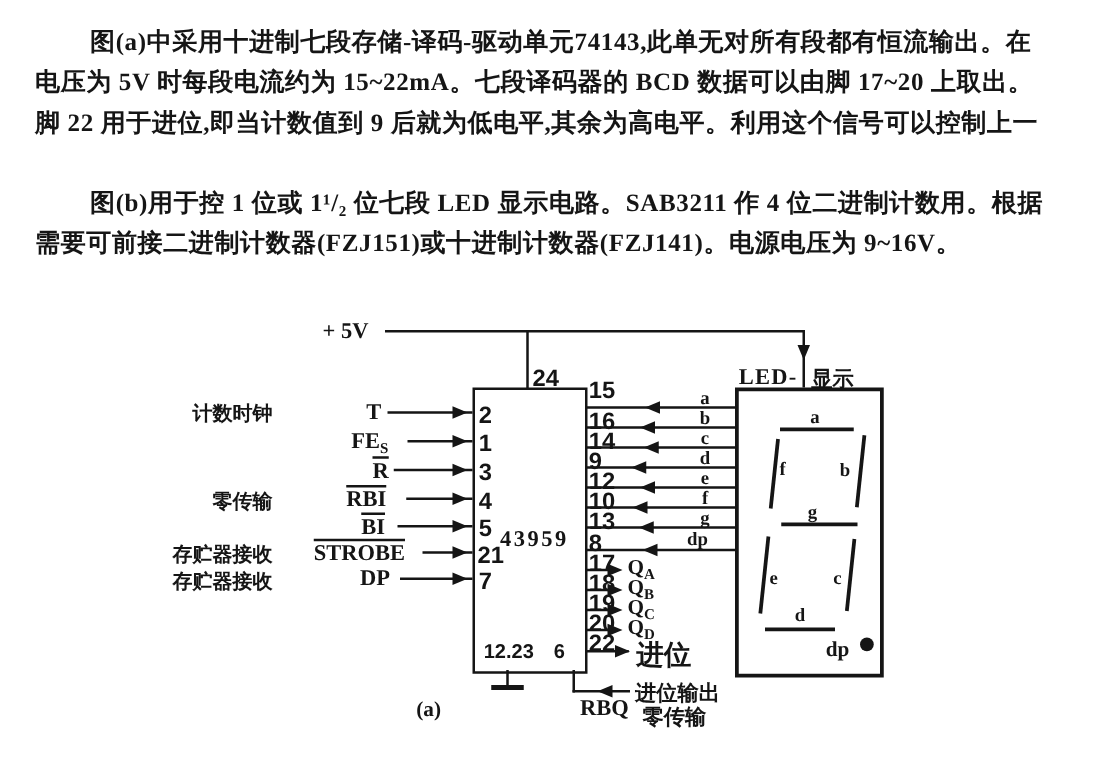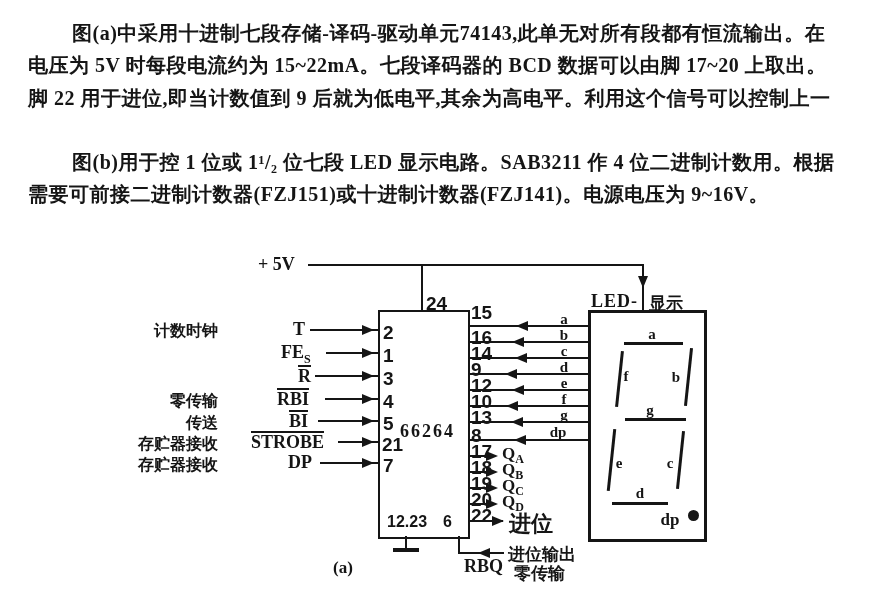--- a/index.html
+++ b/index.html
@@ -57,21 +57,21 @@
 
 
   <div class="sig" style="left:258px;top:254px">+ 5V</div>
   <div class="w wh" style="left:308px;top:264px;width:336px"></div>
   <div class="w wv" style="left:421px;top:264px;height:47px"></div>
   <div class="pin" style="left:426px;top:293px">24</div>
   <div class="w wv" style="left:642px;top:264px;height:46px"></div>
   <div class="ad" style="left:638px;top:276px"></div>
 
   <div class="box" style="left:378px;top:310px;width:88px;height:225px"></div>
-  <div class="sig" style="left:400px;top:421px;letter-spacing:2px">66264</div>
+  <div class="sig" style="left:400px;top:421px;letter-spacing:2px">43959</div>
   <div class="pin" style="left:387px;top:513px;font-size:16px">12.23</div>
   <div class="pin" style="left:443px;top:513px;font-size:16px">6</div>
 
   <div class="w wv" style="left:405px;top:536px;height:13px"></div>
   <div class="w wh" style="left:393px;top:548px;width:26px;height:4px"></div>
 
   <div class="cnlabel" style="left:108px;top:321px">计数时钟</div>
   <div class="sig" style="left:293px;top:319px">T</div>
   <div class="w wh" style="left:310px;top:329px;width:68px"></div>
   <div class="ar" style="left:362px;top:325px"></div>
@@ -86,21 +86,20 @@
   <div class="w wh" style="left:315px;top:375px;width:63px"></div>
   <div class="ar" style="left:362px;top:371px"></div>
   <div class="pin" style="left:383px;top:368px">3</div>
 
   <div class="cnlabel" style="left:108px;top:391px">零传输</div>
   <div class="sig" style="left:277px;top:388px"><span class="ov">RBI</span></div>
   <div class="w wh" style="left:325px;top:398px;width:53px"></div>
   <div class="ar" style="left:362px;top:394px"></div>
   <div class="pin" style="left:383px;top:391px">4</div>
 
-  <div class="cnlabel" style="left:108px;top:413px">传送</div>
   <div class="sig" style="left:289px;top:410px"><span class="ov">BI</span></div>
   <div class="w wh" style="left:318px;top:420px;width:60px"></div>
   <div class="ar" style="left:362px;top:416px"></div>
   <div class="pin" style="left:383px;top:413px">5</div>
 
   <div class="cnlabel" style="left:108px;top:434px">存贮器接收</div>
   <div class="sig" style="left:251px;top:431px"><span class="ov">STROBE</span></div>
   <div class="w wh" style="left:338px;top:441px;width:40px"></div>
   <div class="ar" style="left:362px;top:437px"></div>
   <div class="pin" style="left:382px;top:434px">21</div>

